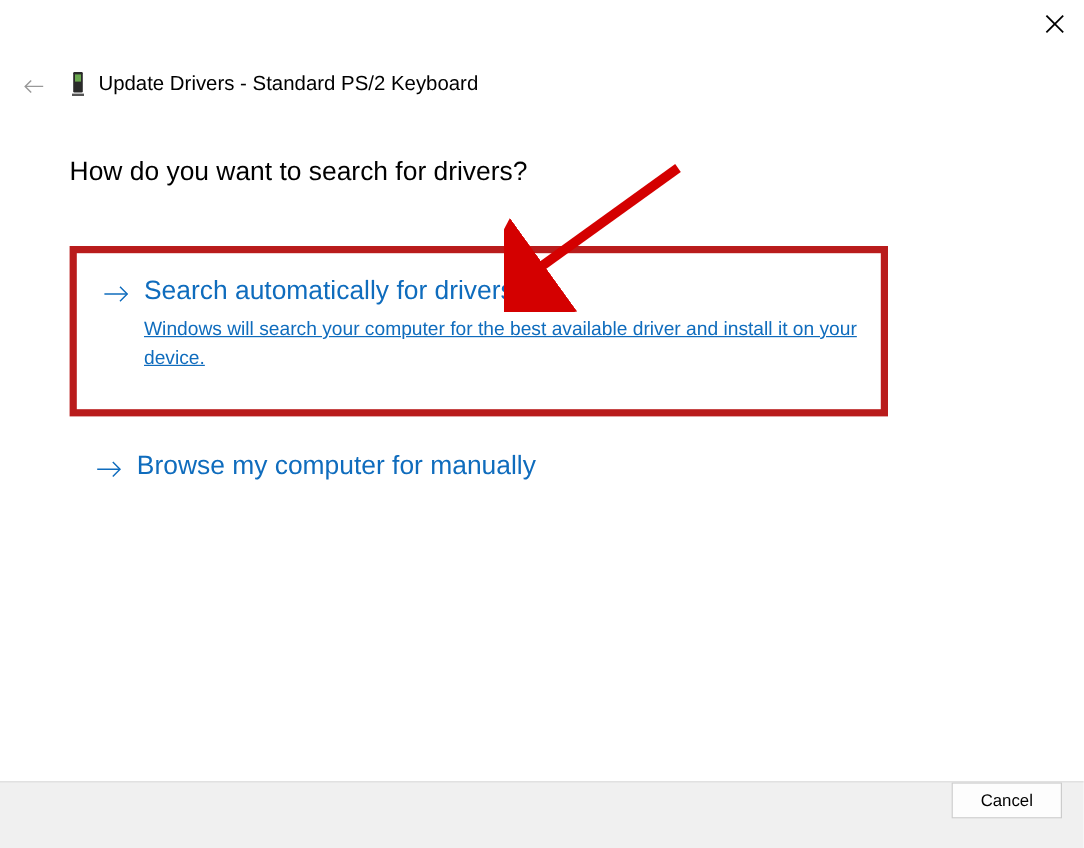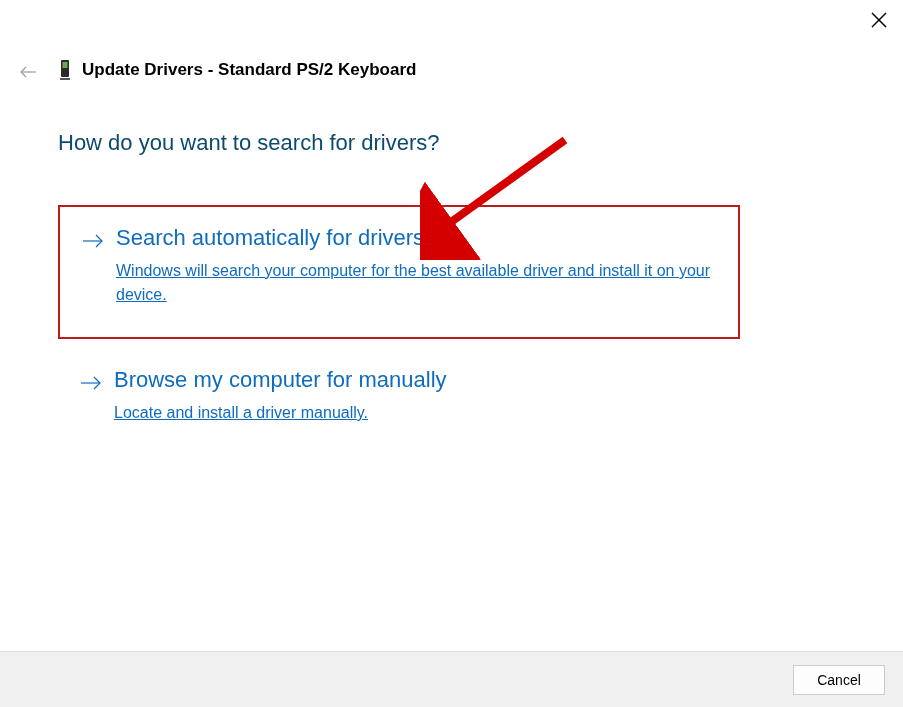--- a/index.html
+++ b/index.html
@@ -49,38 +49,38 @@
     .device-icon {
       width: 14px;
       height: 24px;
       display: flex;
       align-items: center;
       justify-content: center;
     }
     .header-title {
       font-size: 17px;
       color: #000;
-      font-weight: 700;
+      font-weight: 400;
     }
     .main-heading {
       position: absolute;
       top: 130px;
       left: 58px;
       font-size: 22px;
-      color: #0c4a6e;
+      color: #000000;
       font-weight: 400;
     }
     .options-container {
       position: absolute;
       top: 205px;
       left: 58px;
       width: 682px;
     }
     .option-card {
-      border: 2px solid #b91c1c;
+      border: 6px solid #b91c1c;
       padding: 18px 4px 30px 22px;
       cursor: pointer;
       margin-bottom: 28px;
     }
     .option-card.no-border {
       border: none;
       padding: 0 18px 30px 22px;
     }
     .option-row {
       display: flex;
@@ -117,21 +117,20 @@
     }
     .footer {
       position: absolute;
       bottom: 0;
       left: 0;
       right: 0;
       height: 56px;
       background: #f0f0f0;
       border-top: 1px solid #ddd;
       display: flex;
-      align-items: center;
       justify-content: flex-end;
       padding-right: 18px;
     }
     .cancel-btn {
       width: 92px;
       height: 30px;
       background: #fdfdfd;
       border: 1px solid #ccc;
       font-size: 14px;
       cursor: pointer;
@@ -187,21 +186,20 @@
   <div class="option-card no-border">
     <div class="option-row">
       <div class="arrow-icon">
         <svg width="22" height="16" viewBox="0 0 22 16">
           <line x1="1" y1="8" x2="20" y2="8" stroke="#0f6cbd" stroke-width="1.2"></line>
           <polyline points="14,2 20,8 14,14" fill="none" stroke="#0f6cbd" stroke-width="1.2"></polyline>
         </svg>
       </div>
       <div class="option-text">
         <div class="option-title">Browse my computer for manually</div>
-        <div class="option-desc">Locate and install a driver manually.</div>
       </div>
     </div>
   </div>
 </div>
 
 <svg class="red-arrow" width="160" height="130" viewBox="0 0 160 130">
   <defs>
     <marker id="arrowhead" markerWidth="12" markerHeight="12" refX="2" refY="6" orient="auto">
       <polygon points="0 0, 12 6, 0 12" fill="#d40000"></polygon>
     </marker>

